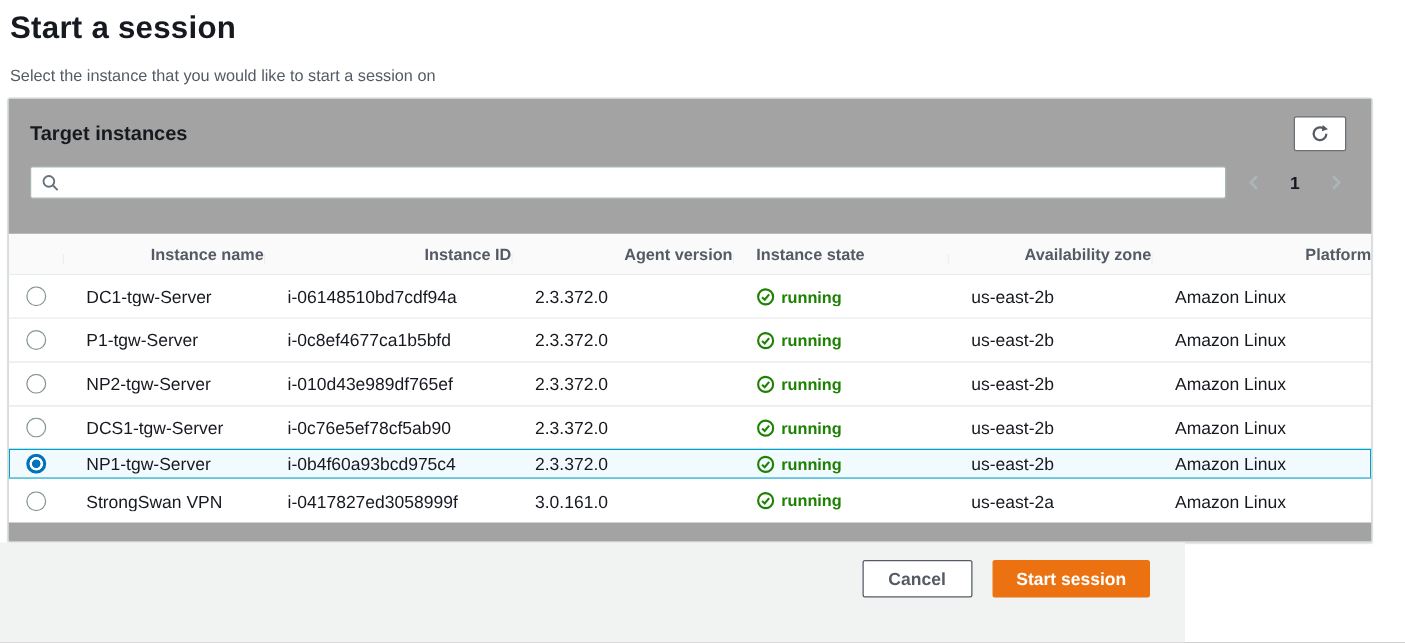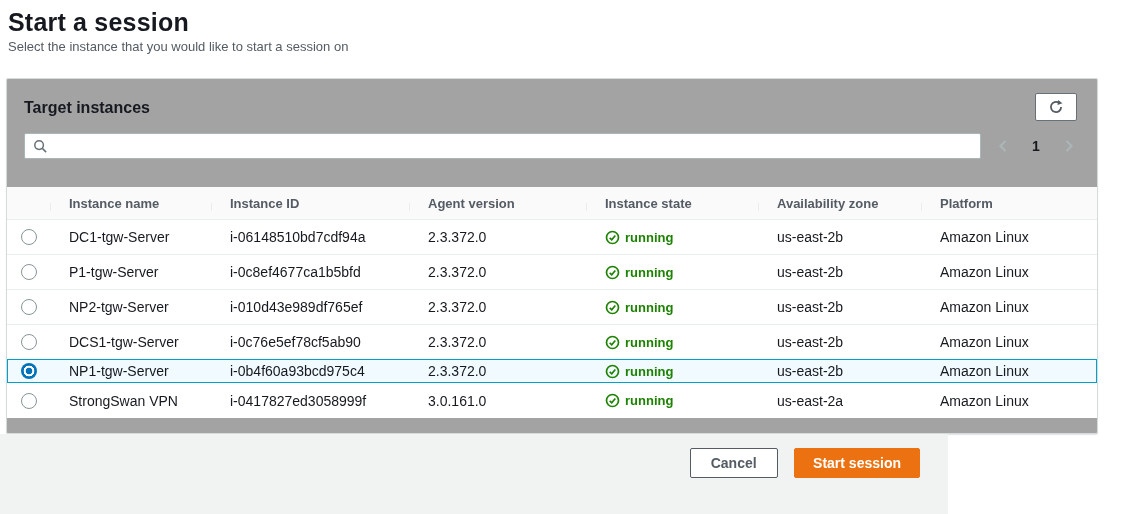--- a/index.html
+++ b/index.html
@@ -6,21 +6,21 @@
   html,body { width:1124px; height:514px; }
   body {
     font-family:"Liberation Sans", sans-serif;
     background:#ffffff;
     color:#16191f;
     overflow:hidden;
     position:relative;
   }
   .page-header { padding:8px 0 0 8px; }
   .page-title { font-size:25px; font-weight:700; color:#16191f; letter-spacing:.2px; }
-  .page-subtitle { margin-top:2px; font-size:13px; color:#545b64; font-weight:400; }
+  .page-subtitle { margin-top:16px; font-size:13px; color:#545b64; font-weight:400; }
 
   
   .panel {
     position:absolute; left:6px; top:78px; width:1092px; height:356px;
     background:#a3a3a3; border:1px solid #d5dbdb; border-radius:2px;
     box-shadow:0 1px 1px 0 rgba(0,28,36,.12);
   }
   .panel-pad { padding:14px 20px 0 17px; }
   .panel-top { display:flex; align-items:flex-start; justify-content:space-between; }
   .panel-title { font-size:16px; font-weight:700; color:#16191f; padding-top:6px; }
@@ -40,21 +40,21 @@
     font-family:"Liberation Sans", sans-serif; color:#16191f; background:transparent;
   }
   .pagination { display:flex; align-items:center; margin-left:14px; width:82px; justify-content:space-between; }
   .page-num { font-size:14px; font-weight:700; color:#16191f; }
   .pg-btn { background:none; border:none; cursor:pointer; display:flex; align-items:center; padding:2px; }
 
   
   .table { margin-top:28px; }
   .t-head {
     display:flex; height:33px; align-items:center;
-    background:#fafafa; border-bottom:1px solid #eaeded;
+    background:#fafafa; border-bottom:1px solid #eaeded;text-align:right;
   }
   .t-head .cell { position:relative; font-size:13px; font-weight:700; color:#545b64; }
   .t-head .cell:not(:first-child)::before {
     content:""; position:absolute; left:0; top:7px; width:1px; height:18px; background:#eaeded;
   }
   .t-row { display:flex; height:35px; align-items:center; border-bottom:1px solid #eaeded; background:#fff; cursor:pointer; }
   .t-row:last-child { border-bottom:none; }
   .t-row.selected {
     background:var(--sel-bg,#f1faff);
     border-top:1px solid var(--sel-border,#00a1c9);

